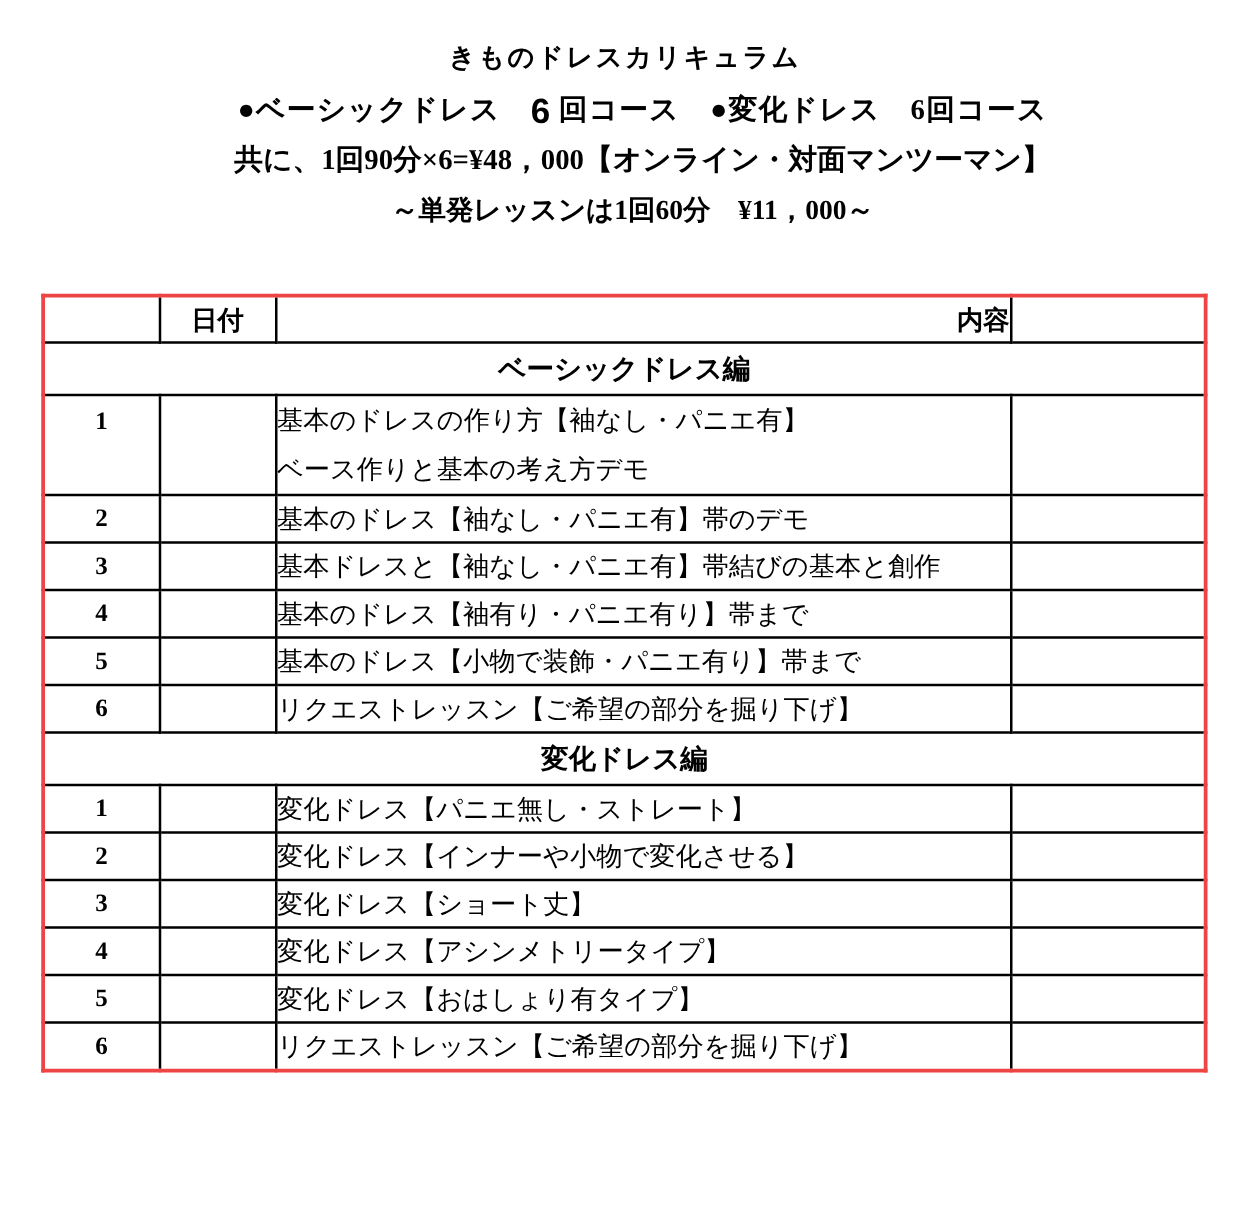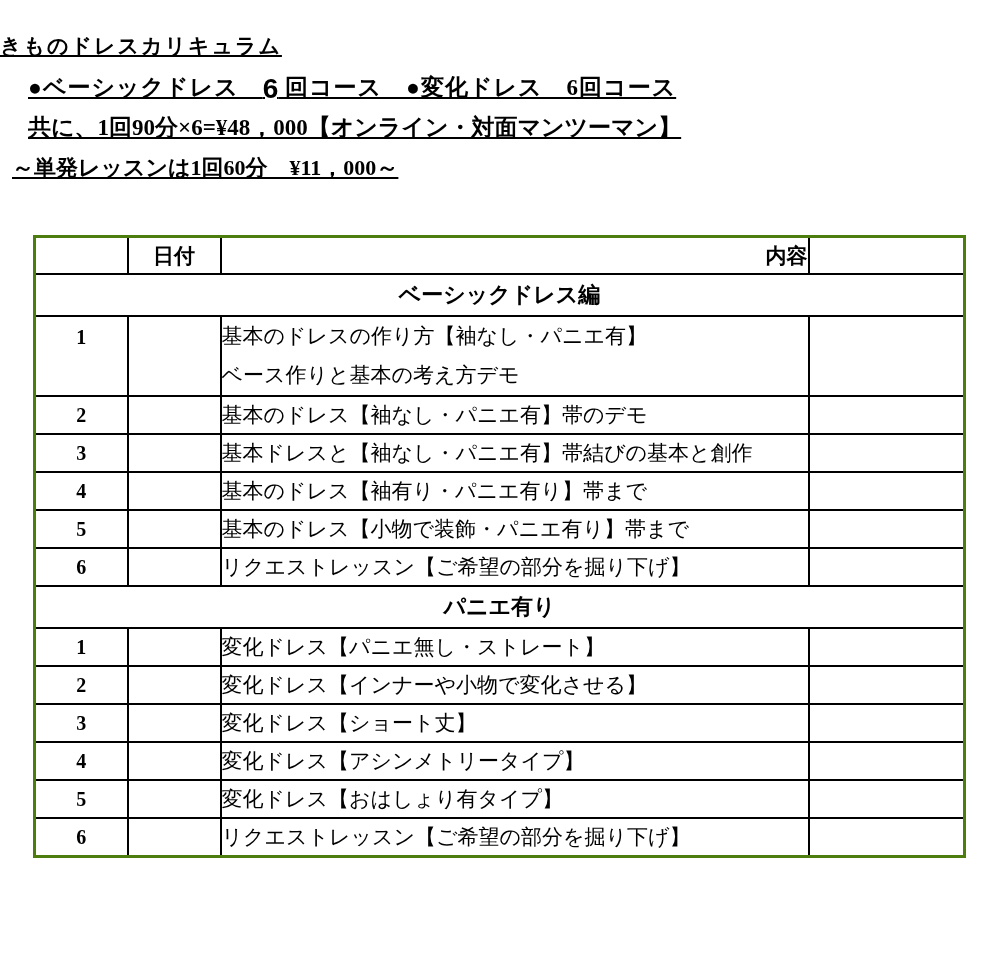--- a/index.html
+++ b/index.html
@@ -12,23 +12,22 @@
     font-family: "Liberation Serif", "DejaVu Serif", serif;
     overflow: hidden;
   }
   .page {
     width: 1000px;
     height: 970px;
     background: #ffffff;
     box-sizing: border-box;
   }
   .heading-block {
-    text-align: left;
-    font-weight: bold;
-    text-decoration: underline;
+    text-align: center;
+    font-weight: bold;
   }
   .doc-title {
     padding-top: 32px;
     font-size: 21px;
     line-height: 28px;
     letter-spacing: 2px;
   }
   .h-line2 {
     margin-top: 6px;
     font-size: 23px;
@@ -52,21 +51,21 @@
     font-weight: bold;
     position: relative;
     top: 3px;
     letter-spacing: 0;
   }
   table.curriculum {
     border-collapse: collapse;
     table-layout: fixed;
     margin: 47px 0 0 33px;
     width: 930px;
-    border: 3px solid #4d7c0f;
+    border: 3px solid #ef4444;
   }
   table.curriculum td {
     border: 2px solid #000000;
     padding: 0;
     overflow: hidden;
   }
   tr.head-row td {
     height: 35px;
     font-family: "Liberation Sans", "DejaVu Sans", sans-serif;
     font-weight: bold;
@@ -190,21 +189,21 @@
     <tr class="data-row">
       <td class="num">6</td>
       <td></td>
       <td class="content">
         <div>リクエストレッスン【ご希望の部分を掘り下げ】</div>
       </td>
       <td></td>
     </tr>
 
     <tr class="section-row">
-      <td colspan="4">パニエ有り</td>
+      <td colspan="4">変化ドレス編</td>
     </tr>
 
     <tr class="data-row">
       <td class="num">1</td>
       <td></td>
       <td class="content">
         <div>変化ドレス【パニエ無し・ストレート】</div>
       </td>
       <td></td>
     </tr>

